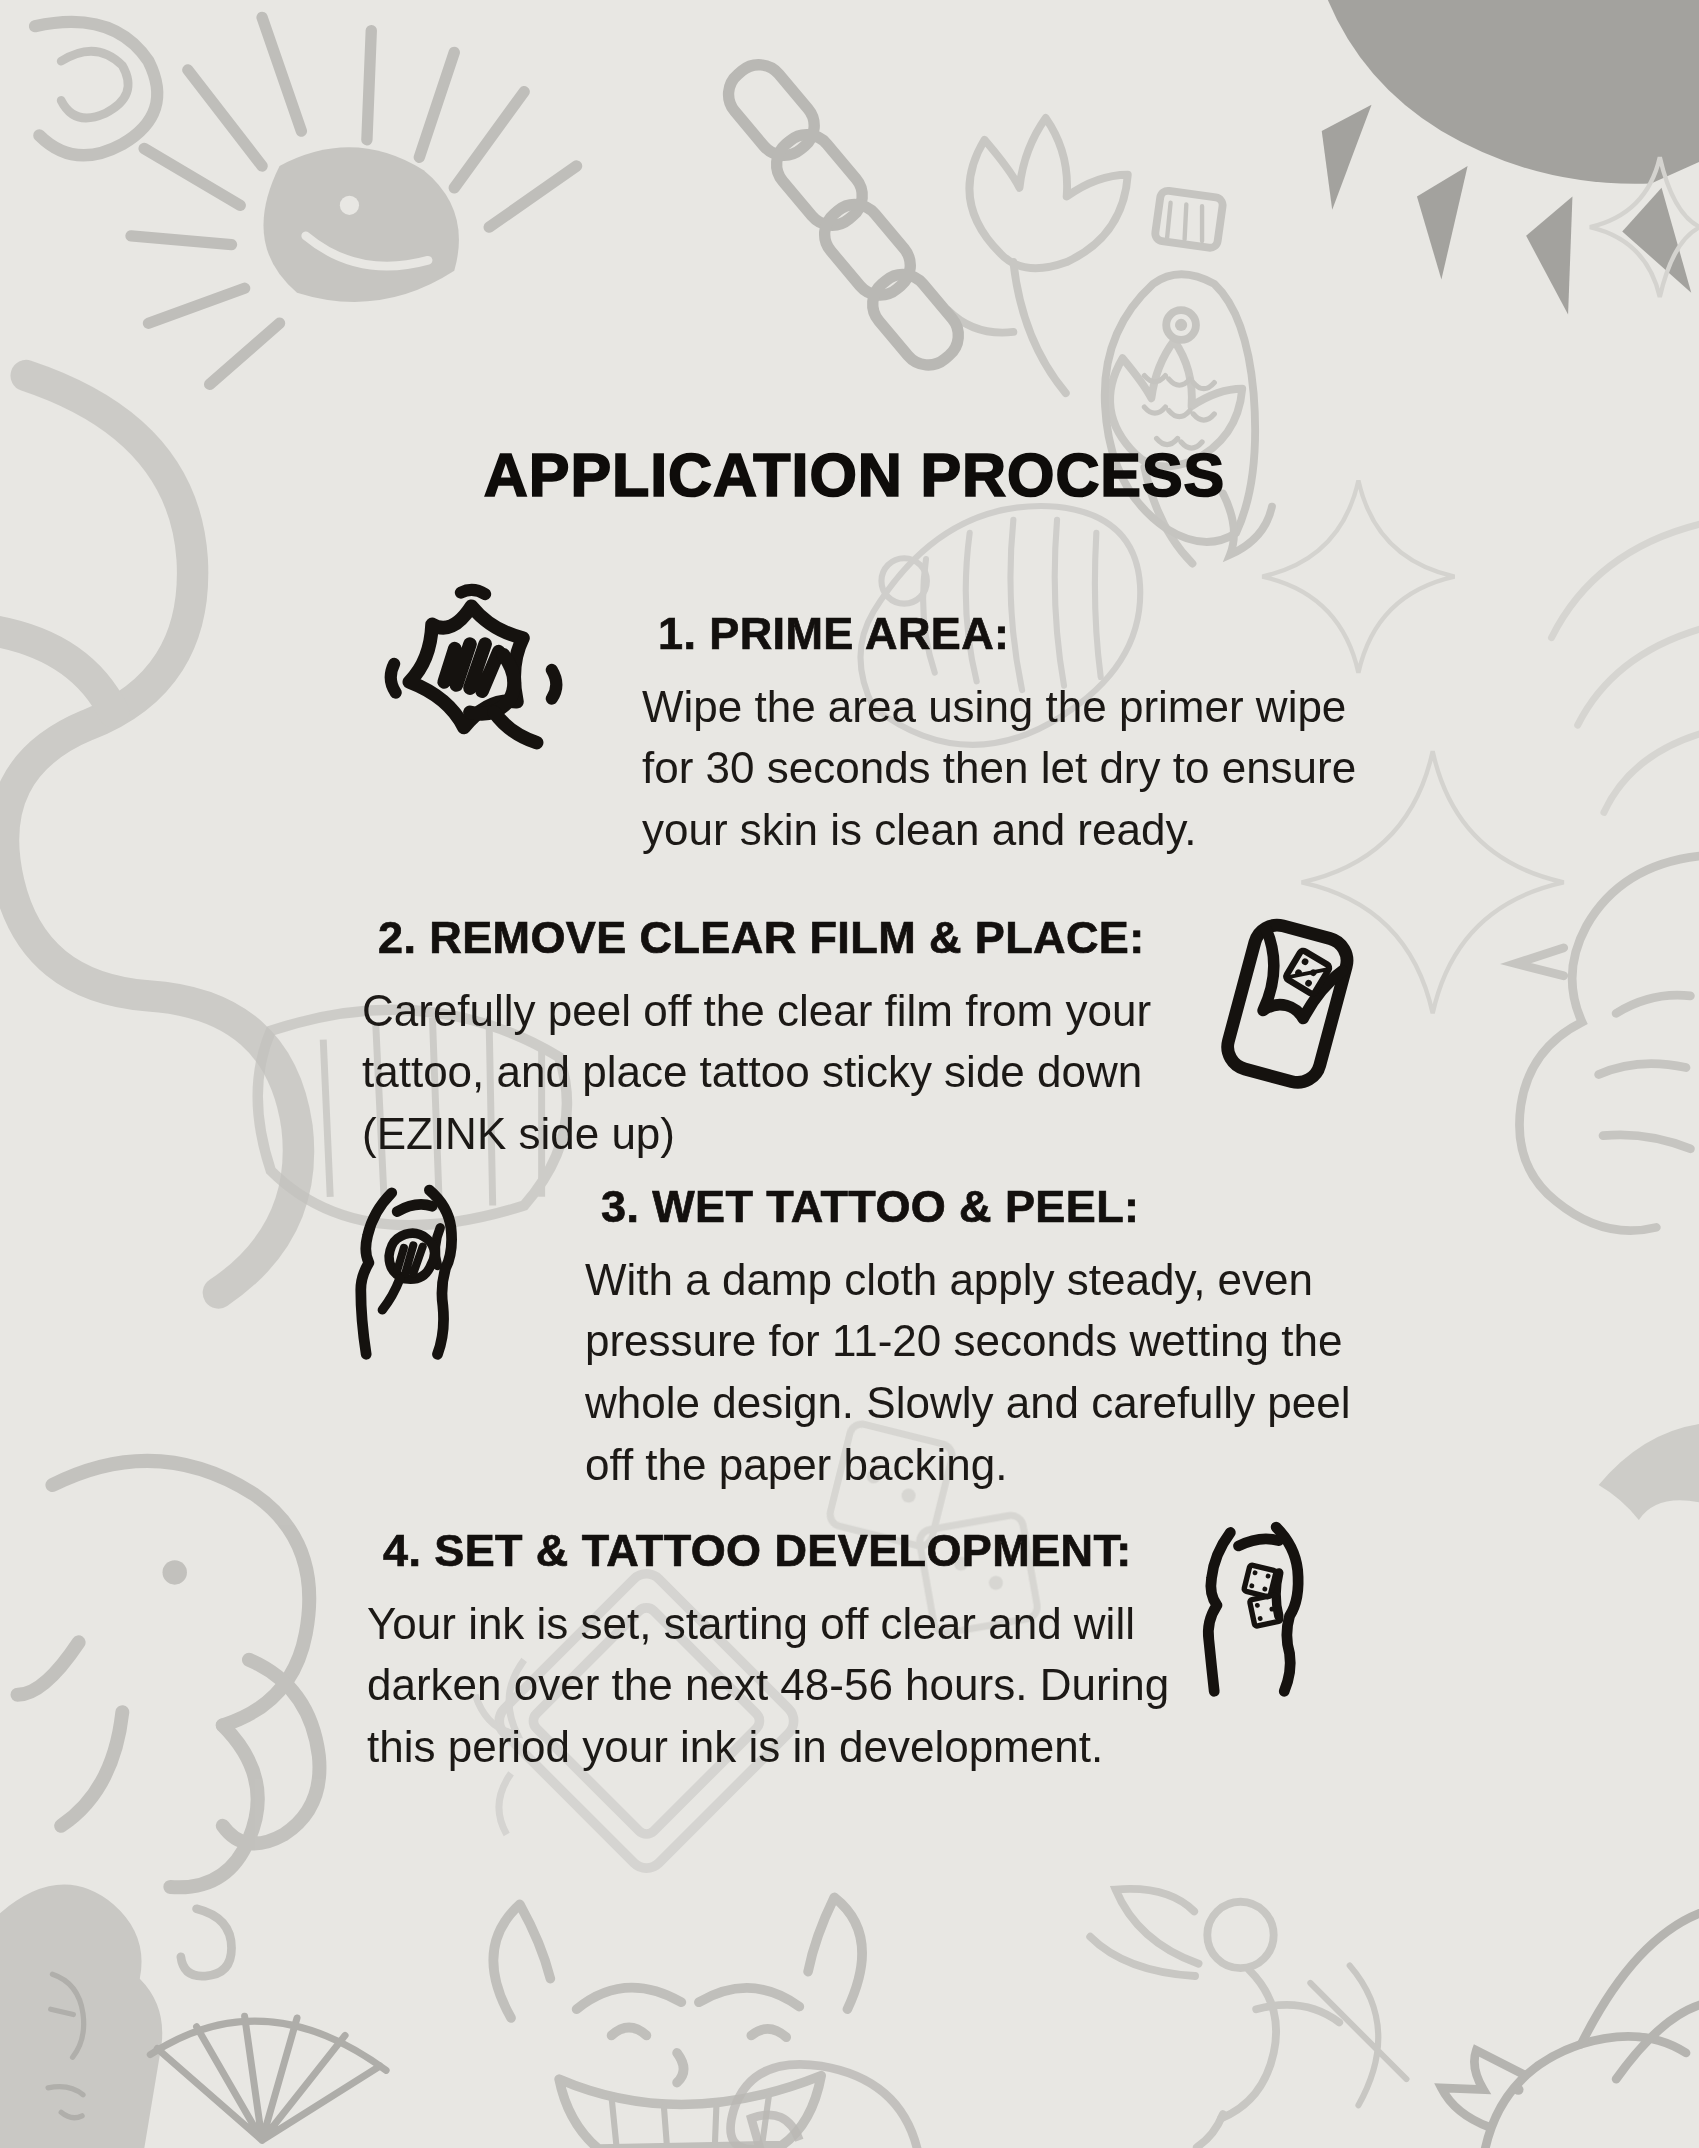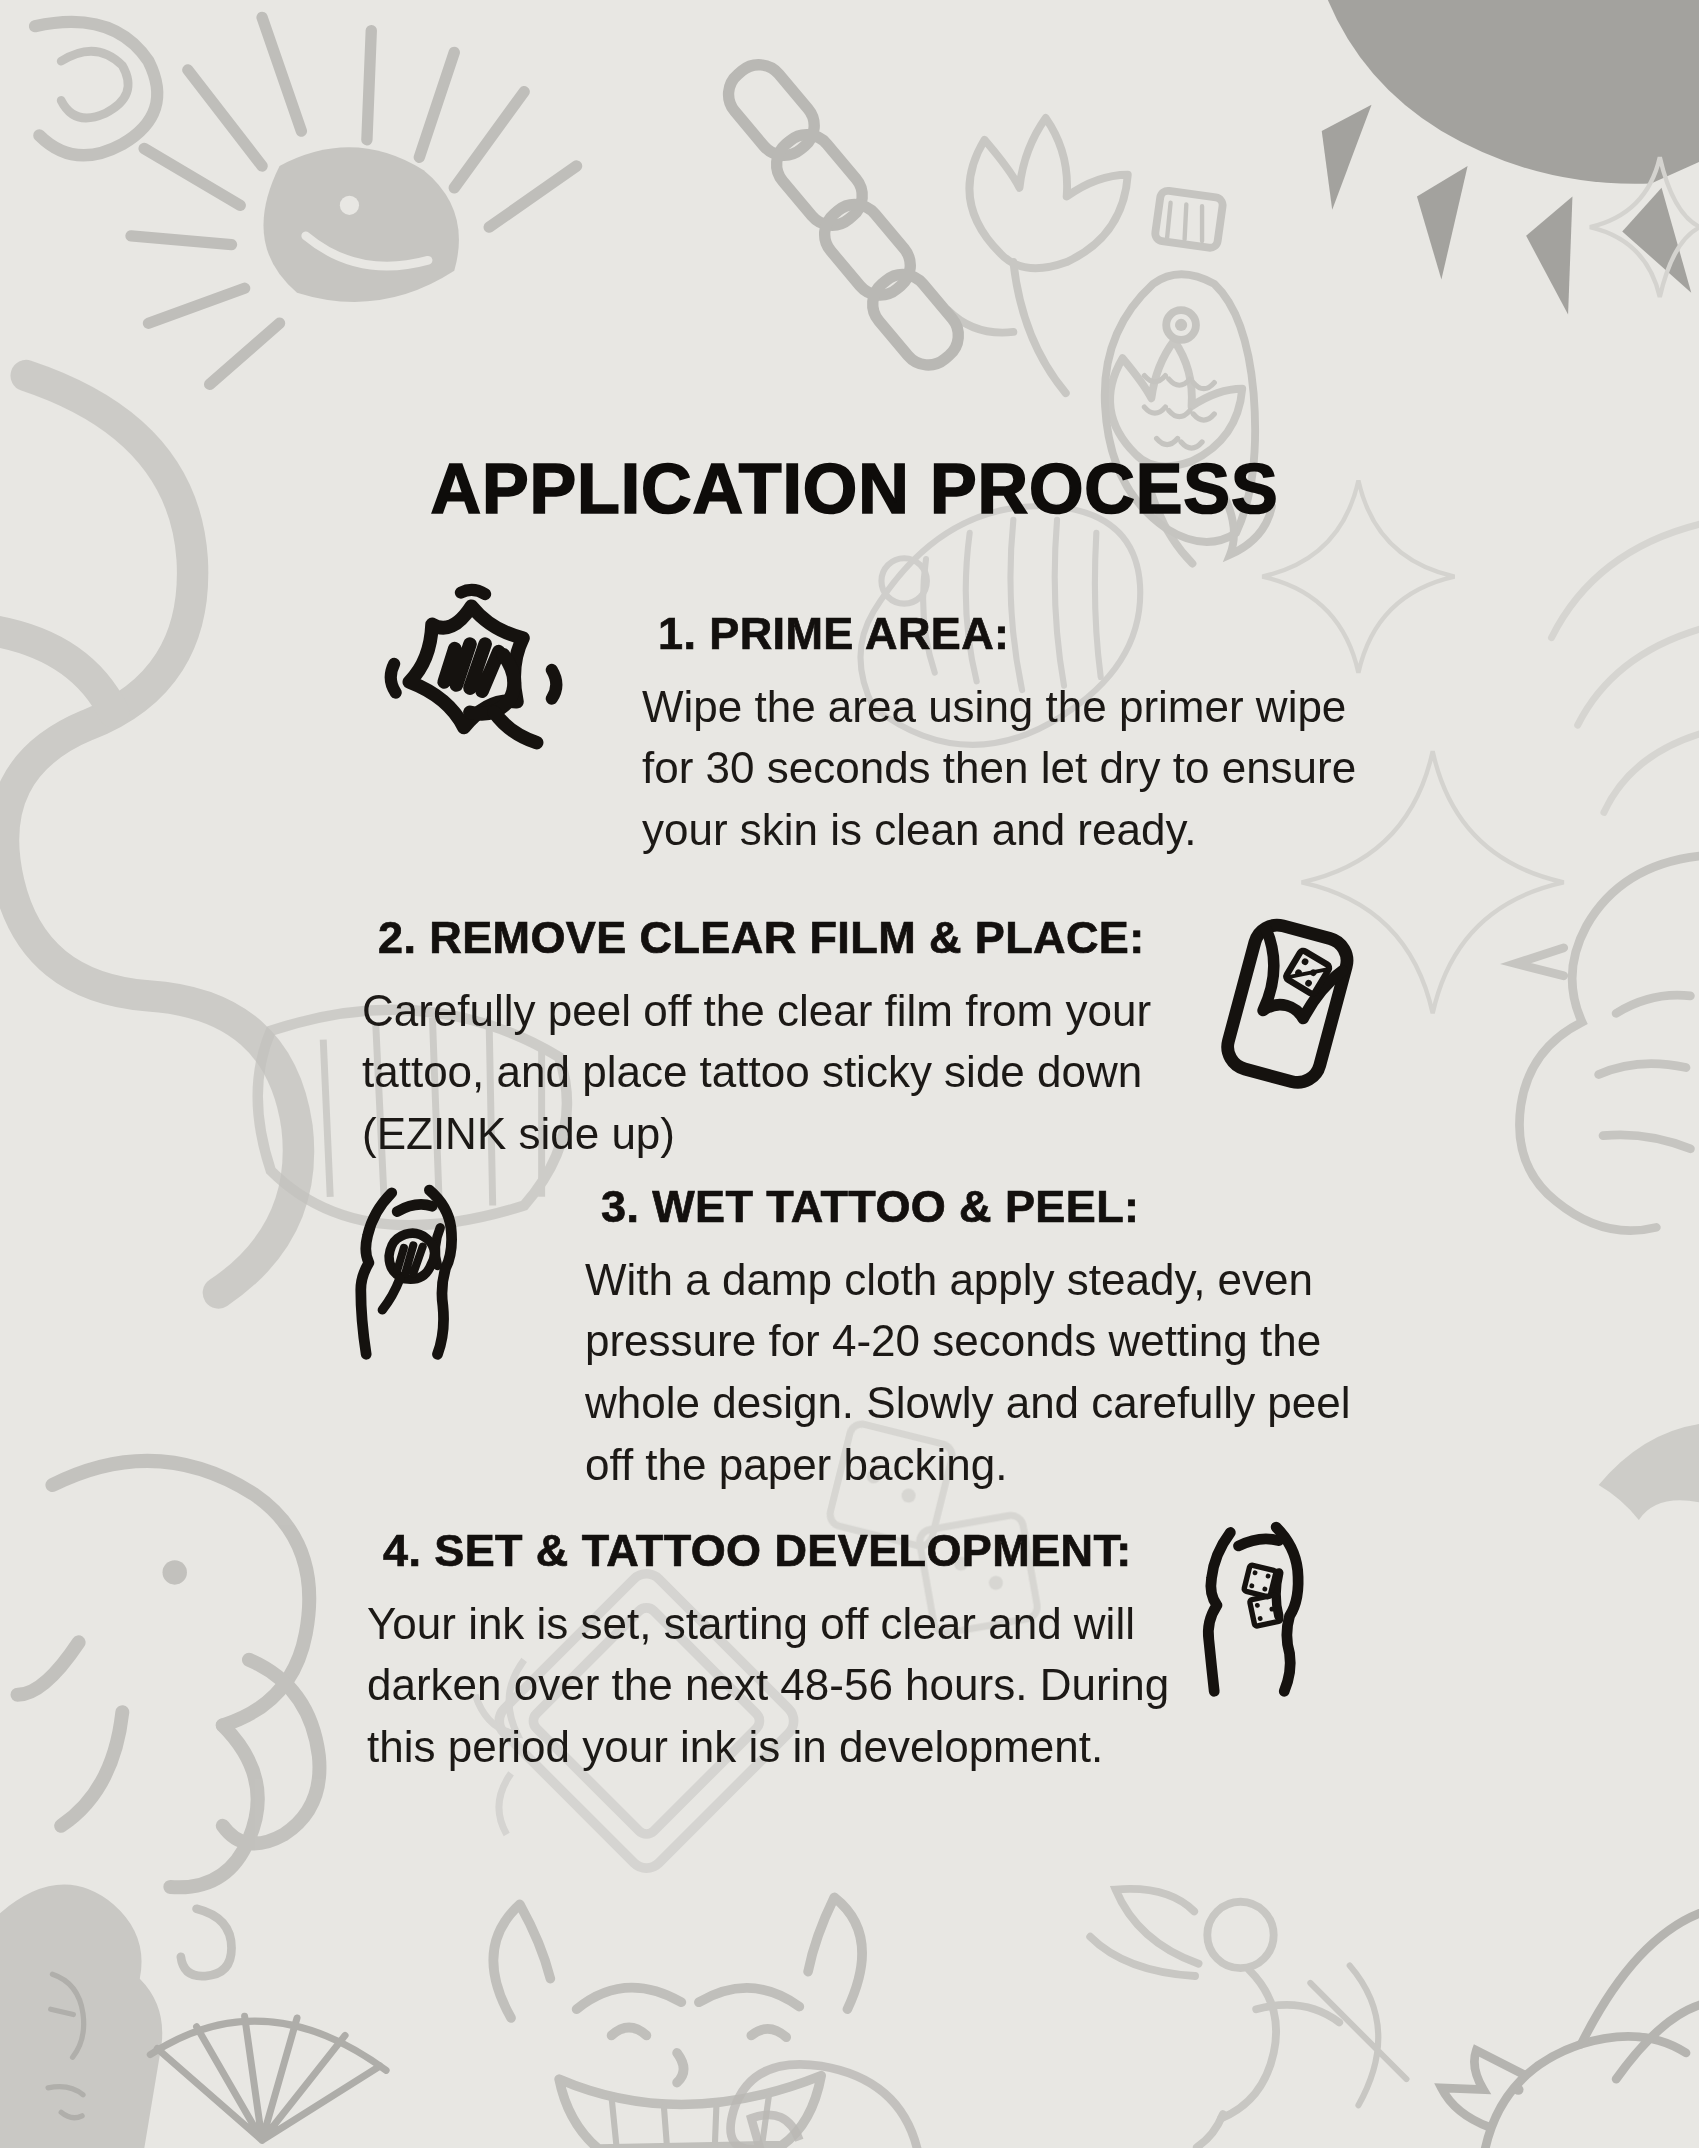--- a/index.html
+++ b/index.html
@@ -18,23 +18,23 @@
     position: absolute;
     inset: 0;
     width: 100%;
     height: 100%;
   }
   .title {
     position: absolute;
     top: 441px;
     left: 0;
     right: 0;
-    margin: 13px;
+    margin: 4px;
     text-align: center;
-    font-size: 70px;
+    font-size: 61px;
     line-height: 1;
     font-weight: bold;
     letter-spacing: 0.9px;
     color: #0e0c0a;
     padding-left: 9px;
     -webkit-text-stroke: 1.7px #0e0c0a;
   }
   .step-text { position: absolute; }
   .step-text h2 {
     margin: 16px;
@@ -253,21 +253,21 @@
       <path class="ink" stroke-width="8" d="M62,6 Q76,18 78,34 Q80,52 74,64 Q70,78 72,92 Q74,112 68,128"></path>
       <path class="ink" stroke-width="7" d="M70,34 Q64,48 68,62"></path>
       <path class="ink" stroke-width="7" d="M38,42 Q50,34 60,42 Q70,50 63,62 Q58,74 44,72 Q32,68 32,55 Q33,46 38,42 Z"></path>
       <path class="ink" stroke-width="6" d="M43,49 L38,66 M50,47 L44,68 M57,48 L50,68"></path>
       <path class="ink" stroke-width="7" d="M40,72 Q35,85 27,95"></path>
     </svg>
   </div>
 
   <div class="step-text s3">
     <h2>3. WET TATTOO &amp; PEEL:</h2>
-    <p>With a damp cloth apply steady, even pressure for 4-20 seconds wetting the whole design. Slowly and carefully peel off the paper backing.</p>
+    <p>With a damp cloth apply steady, even pressure for 11-20 seconds wetting the whole design. Slowly and carefully peel off the paper backing.</p>
   </div>
 
   <div class="step-text s4">
     <h2>4. SET &amp; TATTOO DEVELOPMENT:</h2>
     <p>Your ink is set, starting off clear and will darken over the next 48-56 hours. During this period your ink is in development.</p>
   </div>
 
   <div class="icon icon-4">
     <svg viewBox="0 0 110 130" aria-hidden="true">
       <path class="ink" stroke-width="8" d="M30,10 Q18,26 16,44 Q14,56 20,64 Q12,76 14,90 Q16,110 18,128"></path>

